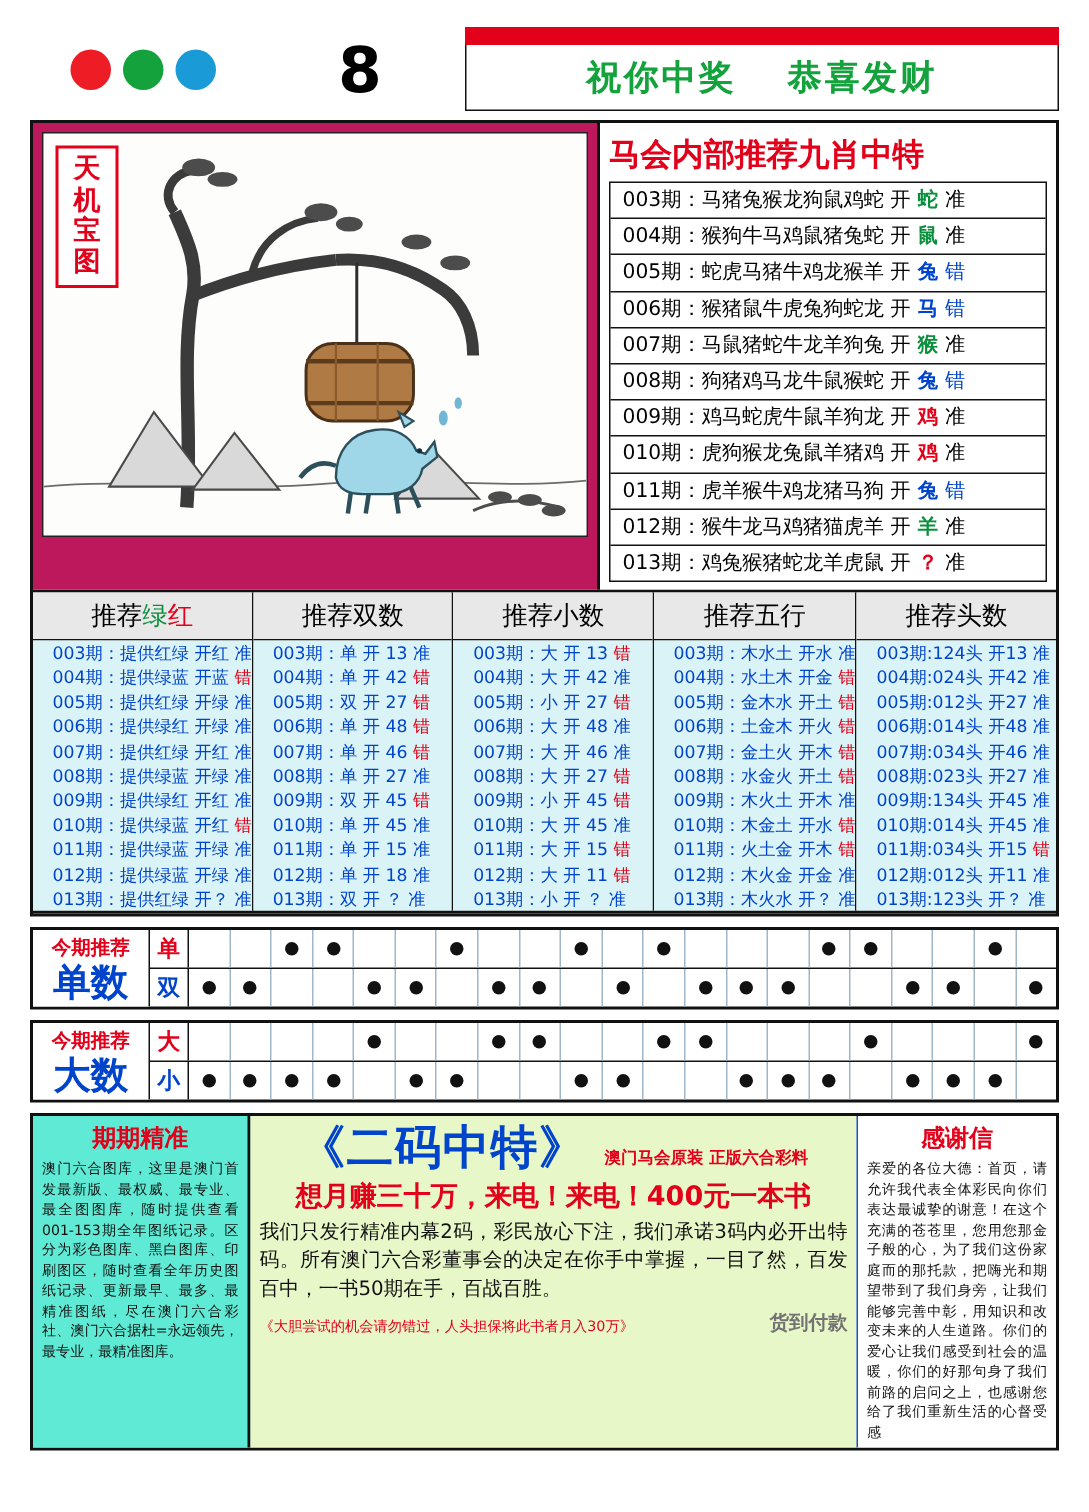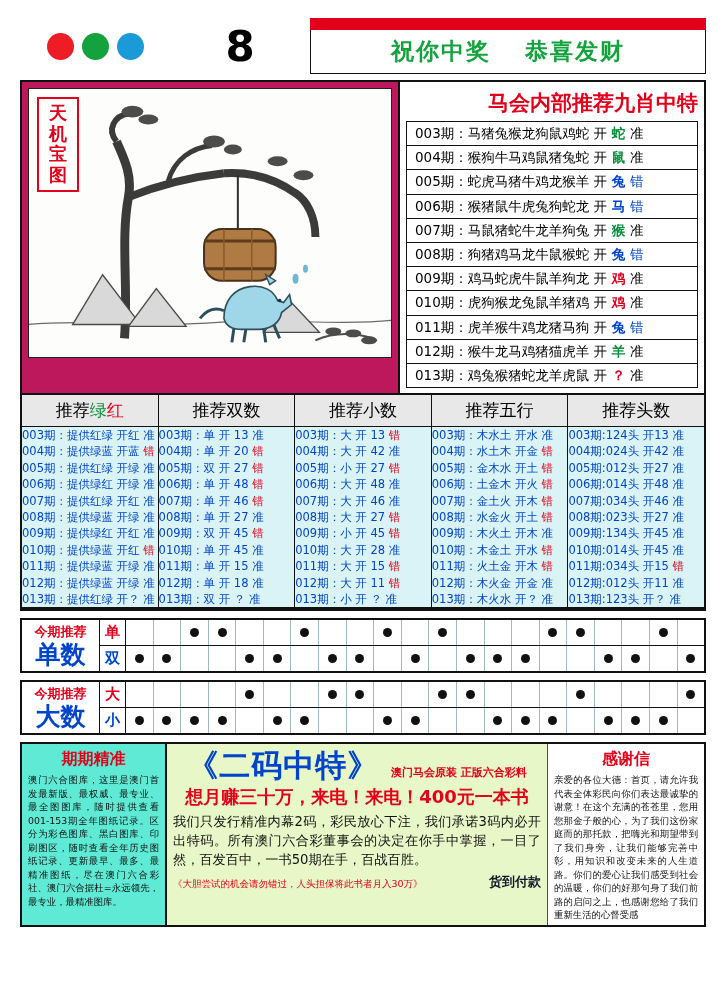--- a/index.html
+++ b/index.html
@@ -56,21 +56,21 @@
   }
   .tianji{
     position:absolute;left:8px;top:8px;width:34px;
     border:2px solid #e2001a;background:#fff;color:#e2001a;
     font-size:18px;font-weight:bold;text-align:center;line-height:1.15;
     padding:4px 2px;z-index:5;
   }
   
   .pred-cell{flex:1;box-sizing:border-box;padding:5px 6px;background:#fff;}
   .pred-title{
-    text-align:right;color:#e2001a;font-size:21px;font-weight:bold;
+    text-align:left;color:#e2001a;font-size:21px;font-weight:bold;
     padding:2px 0 4px;
   }
   .pred-list{border:1px solid #111;}
   .pred-row{
     border-bottom:1px solid #111;height:23.2px;line-height:23.2px;
     font-size:13.5px;padding-left:8px;white-space:nowrap;color:#000;
   }
   .pred-row:last-child{border-bottom:none;}
   .pred-row .hit{font-weight:bold;}
   .c-red{color:#e2001a;}
@@ -85,21 +85,21 @@
   .col:last-child{border-right:none;}
   .col-head{
     border-bottom:1px solid #111;text-align:center;font-size:17px;font-weight:normal;
     padding:4px 0;background:#e8e8e8;white-space:nowrap;
   }
   .col-head .g{color:#0a8f3c;}
   .col-head .r{color:#e2001a;}
   .col-body{background:#d9f3f6;}
   .crow{
     font-size:11.5px;line-height:16.4px;height:16.4px;white-space:nowrap;
-    padding-left:0;color:#0044cc;overflow:hidden;
+    padding-left:13px;color:#0044cc;overflow:hidden;
   }
   
   .trend{
     border:2px solid #111;margin-top:7px;display:flex;box-sizing:border-box;
   }
   .trend-label{
     width:78px;border-right:1px solid #111;box-sizing:border-box;
     display:flex;flex-direction:column;align-items:center;justify-content:center;
     background:#fff;
   }
@@ -127,22 +127,22 @@
   .bc{flex:1;box-sizing:border-box;border-right:1px solid #1d4ed8;background:#e8f7c8;padding:4px 6px;}
   .bc-title{
     text-align:center;font-size:31px;font-weight:bold;color:#0044cc;
     letter-spacing:1px;line-height:1.1;
   }
   .bc-title .sub{font-size:11px;color:#e2001a;font-weight:bold;letter-spacing:0;}
   .bc-line1{text-align:center;color:#e2001a;font-size:18px;font-weight:bold;padding:3px 0;}
   .bc-text{font-size:13.2px;line-height:19px;color:#111;text-align:justify;}
   .bc-foot{display:flex;align-items:flex-end;justify-content:space-between;padding-top:4px;gap:44px;}
   .bc-quote{font-size:9.5px;color:#e2001a;}
-  .bc-pay{font-size:13px;font-weight:bold;color:#0f172a;}
-  .br{width:156px;box-sizing:border-box;background:#fff;padding:3px;}
+  .bc-pay{font-size:13px;font-weight:bold;color:#737373;}
+  .br{width:132px;box-sizing:border-box;background:#fff;padding:3px;}
   .br-title{text-align:center;color:#e2001a;font-size:16px;font-weight:bold;padding:2px 0 3px;}
   .br-text{font-size:9.4px;line-height:13.5px;color:#111;text-align:justify;padding:0 3px;}
 </style>
 </head>
 <body>
 
 <div class="page">
 
   <div class="header">
     <div class="dots">
@@ -257,21 +257,21 @@
             <div class="crow"><span>010期：提供绿蓝 开红</span> <span class="c-red">错</span></div>
             <div class="crow"><span>011期：提供绿蓝 开绿</span> <span class="c-blue">准</span></div>
             <div class="crow"><span>012期：提供绿蓝 开绿</span> <span class="c-blue">准</span></div>
             <div class="crow"><span>013期：提供红绿 开？</span> <span class="c-blue">准</span></div>
           </div>
         </div>
         <div class="col">
           <div class="col-head"><span class="">推荐双数</span></div>
           <div class="col-body">
             <div class="crow"><span>003期：单 开 13</span> <span class="c-blue">准</span></div>
-            <div class="crow"><span>004期：单 开 20</span> <span class="c-red">错</span></div>
+            <div class="crow"><span>004期：单 开 42</span> <span class="c-red">错</span></div>
             <div class="crow"><span>005期：双 开 27</span> <span class="c-red">错</span></div>
             <div class="crow"><span>006期：单 开 48</span> <span class="c-red">错</span></div>
             <div class="crow"><span>007期：单 开 46</span> <span class="c-red">错</span></div>
             <div class="crow"><span>008期：单 开 27</span> <span class="c-blue">准</span></div>
             <div class="crow"><span>009期：双 开 45</span> <span class="c-red">错</span></div>
             <div class="crow"><span>010期：单 开 45</span> <span class="c-blue">准</span></div>
             <div class="crow"><span>011期：单 开 15</span> <span class="c-blue">准</span></div>
             <div class="crow"><span>012期：单 开 18</span> <span class="c-blue">准</span></div>
             <div class="crow"><span>013期：双 开 ？</span> <span class="c-blue">准</span></div>
           </div>
@@ -279,21 +279,21 @@
         <div class="col">
           <div class="col-head"><span class="">推荐小数</span></div>
           <div class="col-body">
             <div class="crow"><span>003期：大 开 13</span> <span class="c-red">错</span></div>
             <div class="crow"><span>004期：大 开 42</span> <span class="c-blue">准</span></div>
             <div class="crow"><span>005期：小 开 27</span> <span class="c-red">错</span></div>
             <div class="crow"><span>006期：大 开 48</span> <span class="c-blue">准</span></div>
             <div class="crow"><span>007期：大 开 46</span> <span class="c-blue">准</span></div>
             <div class="crow"><span>008期：大 开 27</span> <span class="c-red">错</span></div>
             <div class="crow"><span>009期：小 开 45</span> <span class="c-red">错</span></div>
-            <div class="crow"><span>010期：大 开 28</span> <span class="c-blue">准</span></div>
+            <div class="crow"><span>010期：大 开 45</span> <span class="c-blue">准</span></div>
             <div class="crow"><span>011期：大 开 15</span> <span class="c-red">错</span></div>
             <div class="crow"><span>012期：大 开 11</span> <span class="c-red">错</span></div>
             <div class="crow"><span>013期：小 开 ？</span> <span class="c-blue">准</span></div>
           </div>
         </div>
         <div class="col">
           <div class="col-head"><span class="">推荐五行</span></div>
           <div class="col-body">
             <div class="crow"><span>003期：木水土 开水</span> <span class="c-blue">准</span></div>
             <div class="crow"><span>004期：水土木 开金</span> <span class="c-red">错</span></div>

